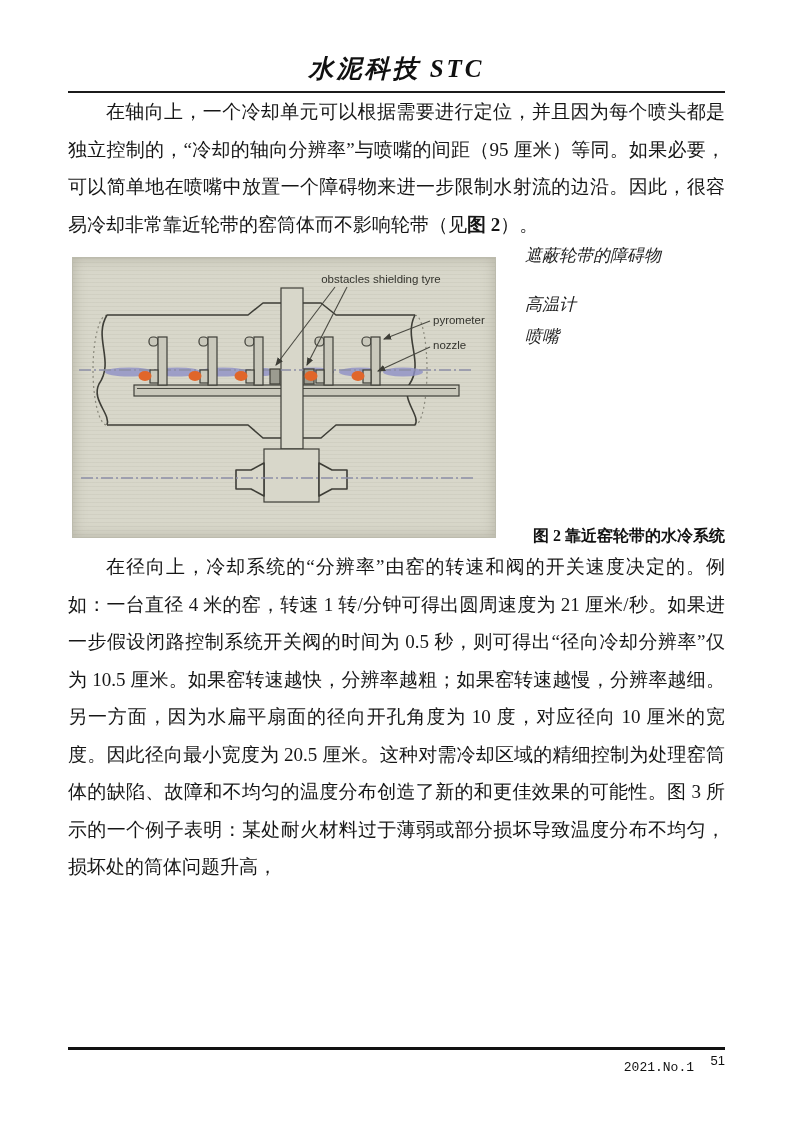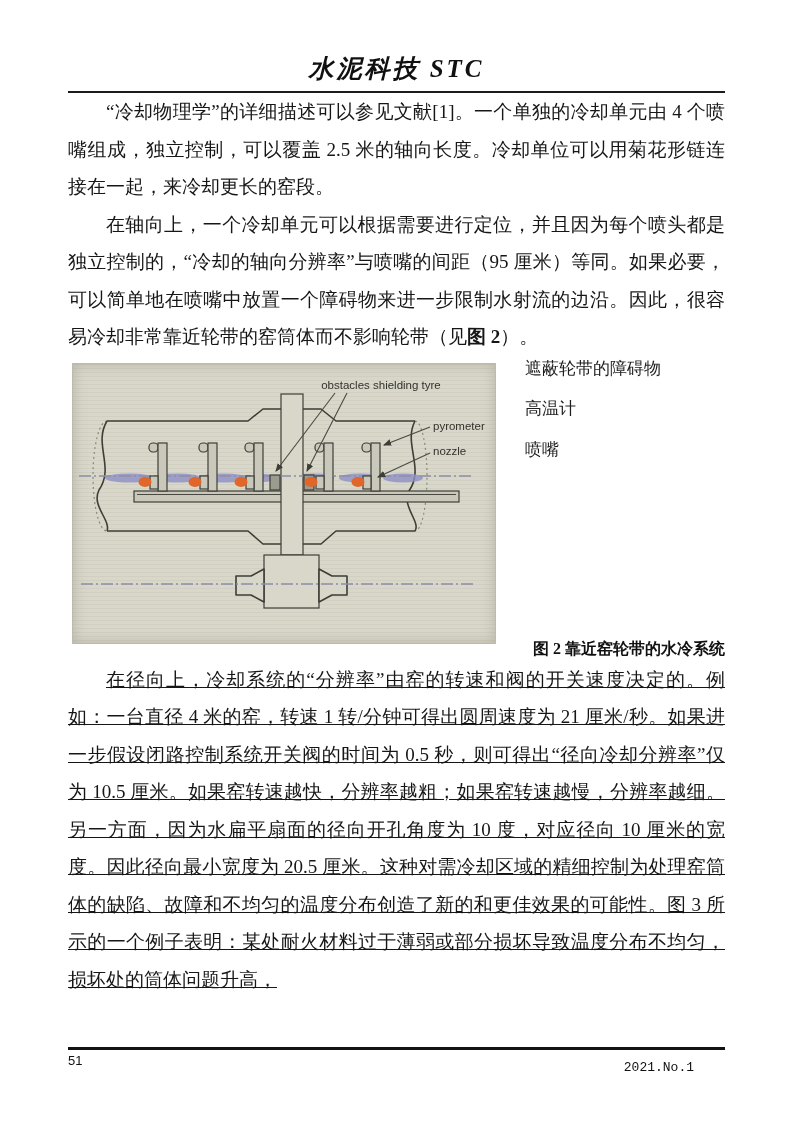--- a/index.html
+++ b/index.html
@@ -14,36 +14,36 @@
   }
   .header-rule{margin-top:6px;border-top:2px solid #1b1b1b;height:0;}
   .content{padding:0 68px;}
   p.body{
     margin:0;font-size:19px;line-height:37.5px;text-align:justify;
     text-indent:2em;color:#161616;
   }
   p.body b{font-weight:bold;}
   .figure-row{position:relative;margin-top:2px;height:279px;}
   .figure-panel{
-    position:absolute;left:4px;top:5px;width:422px;height:279px;
+    position:absolute;left:4px;top:12px;width:422px;height:279px;
     background:#d8d7ca;
     background-image:repeating-linear-gradient(180deg, rgba(105,103,88,0.07) 0 1px, rgba(0,0,0,0) 1px 4px);
     border:1px solid #bcbbad;box-shadow:inset 0 0 14px rgba(118,115,96,.35);
   }
   .side-labels{position:absolute;left:457px;top:0;width:200px;font-size:17px;color:#1d1d1d;}
-  .side-label{position:absolute;white-space:nowrap;line-height:20px;}
+  .side-label{position:absolute;white-space:nowrap;line-height:20px;font-style:italic;}
   .figure-caption{
     margin:0;text-align:right;font-size:16px;font-weight:bold;
     line-height:24px;color:#111;
   }
-  .para-after-figure{margin-top:0;text-decoration:underline;}
+  .para-after-figure{margin-top:0;}
   .footer{position:absolute;left:68px;right:68px;top:1036px;}
   .footer-rule{border-top:3px solid #121212;height:0;}
   .footer-row{position:relative;margin-top:3px;font-family:"Liberation Sans","DejaVu Sans",sans-serif;font-size:13px;color:#111;}
-  .page-number{text-align:left;}
+  .page-number{text-align:right;}
   .issue{position:absolute;right:31px;top:7px;font-family:Liberation Mono, monospace;}
   
   .ln{stroke:#3e3e37;stroke-width:1.6;fill:none;stroke-linejoin:round;}
   .s{stroke:#3e3e37;stroke-width:1.2;}
   .lnthin{stroke:#4a4a42;stroke-width:1.1;fill:none;}
   .kiln{fill:#d8d7ca;}
   .metal{fill:#c9c8bb;}
   .obst{fill:#9b9b90;}
   .spray{fill:#8e90c6;opacity:0.8;}
   .tip{fill:#e0662a;}
@@ -55,21 +55,20 @@
 <body>
 
 <div class="page">
 
   <div class="header">
     <div class="journal-title">水泥科技 STC</div>
     <div class="header-rule"></div>
   </div>
 
   <div class="content">
-    <p class="body">“冷却物理学”的详细描述可以参见文献[1]。一个单独的冷却单元由 4 个喷嘴组成，独立控制，可以覆盖 2.5 米的轴向长度。冷却单位可以用菊花形链连接在一起，来冷却更长的窑段。</p>
     <p class="body"><span>在轴向上，一个冷却单元可以根据需要进行定位，并且因为每个喷头都是独立控制的，“冷却的轴向分辨率”与喷嘴的间距（95 厘米）等同。如果必要，可以简单地在喷嘴中放置一个障碍物来进一步限制水射流的边沿。因此，很容易冷却非常靠近轮带的窑筒体而不影响轮带（见</span><b>图 2</b><span>）。</span></p>
 
     <div class="figure-row">
       <div class="figure-panel">
         <svg width="422" height="279" viewBox="0 0 422 279">
           <defs>
             <marker id="ah" markerWidth="9" markerHeight="8" refX="6.5" refY="3" orient="auto">
               <path d="M0,0 L7.5,3 L0,6 Z" fill="#3e3e37"></path>
             </marker>
           </defs>
@@ -158,21 +157,21 @@
           </g>
 
           <text x="308" y="25" text-anchor="middle" class="figlabel">obstacles shielding tyre</text>
           <text x="360" y="66" class="figlabel">pyrometer</text>
           <text x="360" y="91" class="figlabel">nozzle</text>
         </svg>
       </div>
 
       <div class="side-labels">
         <div class="side-label" style="top:1px">遮蔽轮带的障碍物</div>
-        <div class="side-label" style="top:41px">高温计</div>
+        <div class="side-label" style="top:50px">高温计</div>
         <div class="side-label" style="top:82px">喷嘴</div>
       </div>
     </div>
 
     <div class="figure-caption">图 2 靠近窑轮带的水冷系统</div>
 
     <p class="body para-after-figure">在径向上，冷却系统的“分辨率”由窑的转速和阀的开关速度决定的。例如：一台直径 4 米的窑，转速 1 转/分钟可得出圆周速度为 21 厘米/秒。如果进一步假设闭路控制系统开关阀的时间为 0.5 秒，则可得出“径向冷却分辨率”仅为 10.5 厘米。如果窑转速越快，分辨率越粗；如果窑转速越慢，分辨率越细。另一方面，因为水扁平扇面的径向开孔角度为 10 度，对应径向 10 厘米的宽度。因此径向最小宽度为 20.5 厘米。这种对需冷却区域的精细控制为处理窑筒体的缺陷、故障和不均匀的温度分布创造了新的和更佳效果的可能性。图 3 所示的一个例子表明：某处耐火材料过于薄弱或部分损坏导致温度分布不均匀，损坏处的筒体问题升高，</p>
   </div>
 
   <div class="footer">

